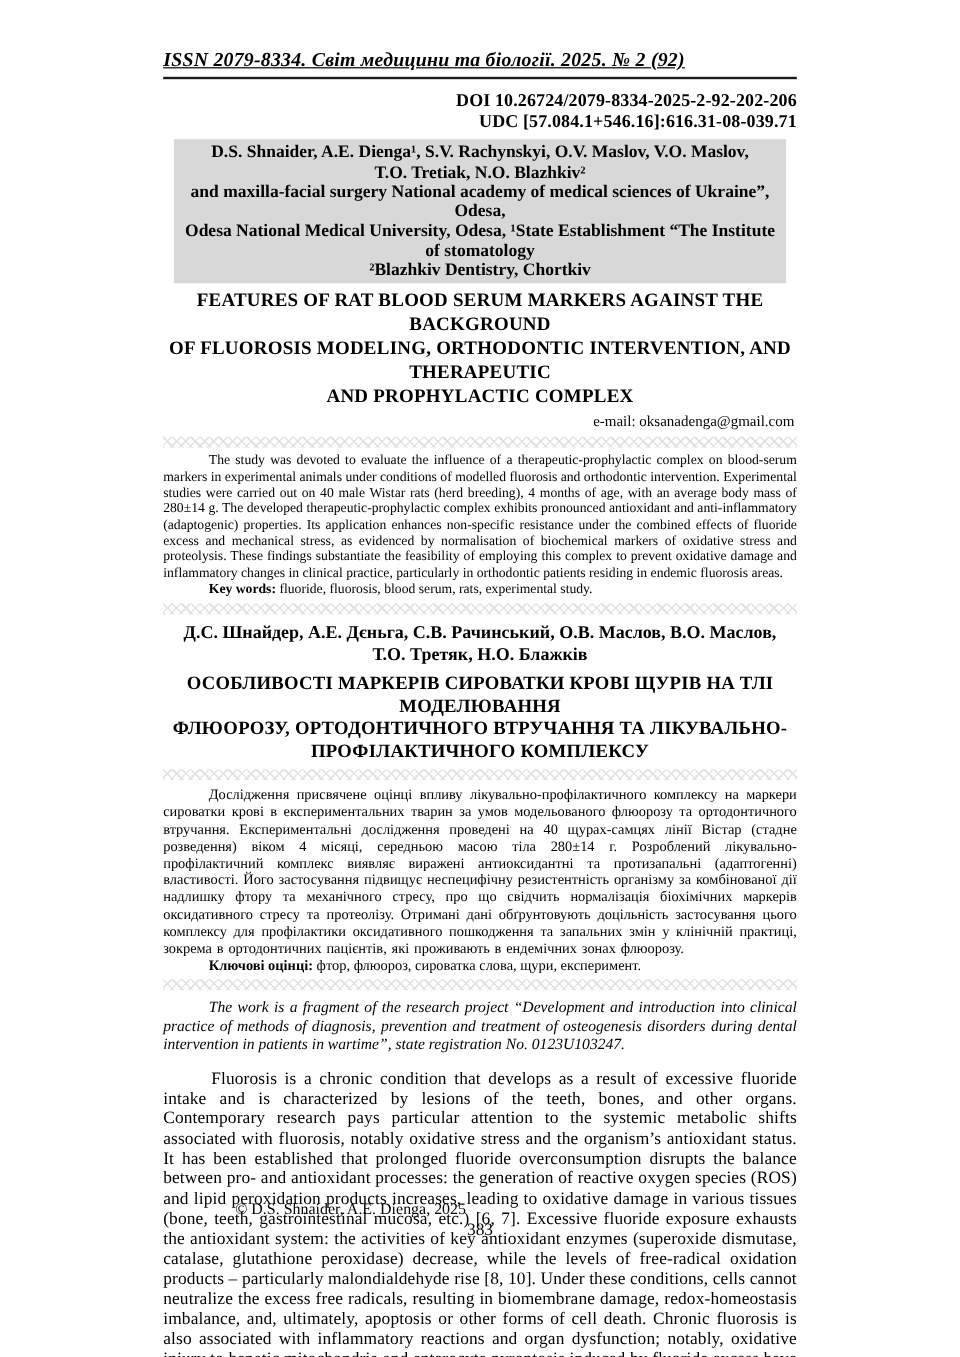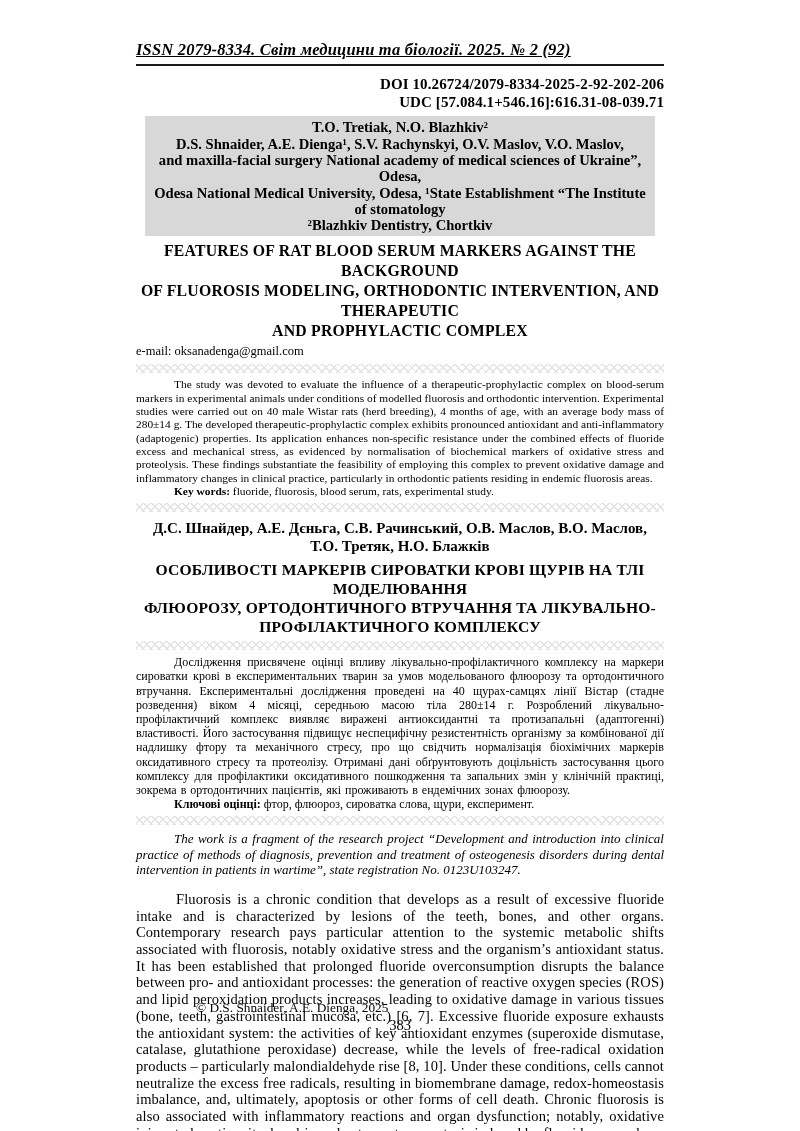--- a/index.html
+++ b/index.html
@@ -45,20 +45,21 @@
   }
   .title-en {
     margin-top: 5px;
     text-align: center;
     font-weight: bold;
     font-size: 15.8px;
     line-height: 20px;
     letter-spacing: 0.2px;
   }
   .email-line {
+    text-align: right;
     font-size: 12.5px;
     margin-top: 3px;
     padding-right: 2px;
   }
   .zigzag {
     height: 9px;
     margin: 5px 0;
     background:
       repeating-linear-gradient(45deg, #e2e2e2 0 1.4px, rgba(0,0,0,0) 1.4px 5.5px),
       repeating-linear-gradient(-45deg, #e6e6e6 0 1.4px, rgba(0,0,0,0) 1.4px 5.5px);
@@ -146,22 +147,22 @@
   <div class="journal-header">
     <div class="issn-line">ISSN 2079-8334. Світ медицини та біології. 2025. № 2 (92)</div>
   </div>
 
   <div class="doi-udc">
     <div class="doi-line">DOI 10.26724/2079-8334-2025-2-92-202-206</div>
     <div class="udc-line">UDC [57.084.1+546.16]:616.31-08-039.71</div>
   </div>
 
   <div class="authors-block">
+    <div>D.S. Shnaider, A.E. Dienga¹, S.V. Rachynskyi, O.V. Maslov, V.O. Maslov,</div>
     <div>T.O. Tretiak, N.O. Blazhkiv²</div>
-    <div>D.S. Shnaider, A.E. Dienga¹, S.V. Rachynskyi, O.V. Maslov, V.O. Maslov,</div>
     <div>and maxilla-facial surgery National academy of medical sciences of Ukraine”, Odesa,</div>
     <div>Odesa National Medical University, Odesa, ¹State Establishment “The Institute of stomatology</div>
     <div>²Blazhkiv Dentistry, Chortkiv</div>
   </div>
 
   <div class="title-en">
     <div>FEATURES OF RAT BLOOD SERUM MARKERS AGAINST THE BACKGROUND</div>
     <div>OF FLUOROSIS MODELING, ORTHODONTIC INTERVENTION, AND THERAPEUTIC</div>
     <div>AND  PROPHYLACTIC COMPLEX</div>
   </div>

